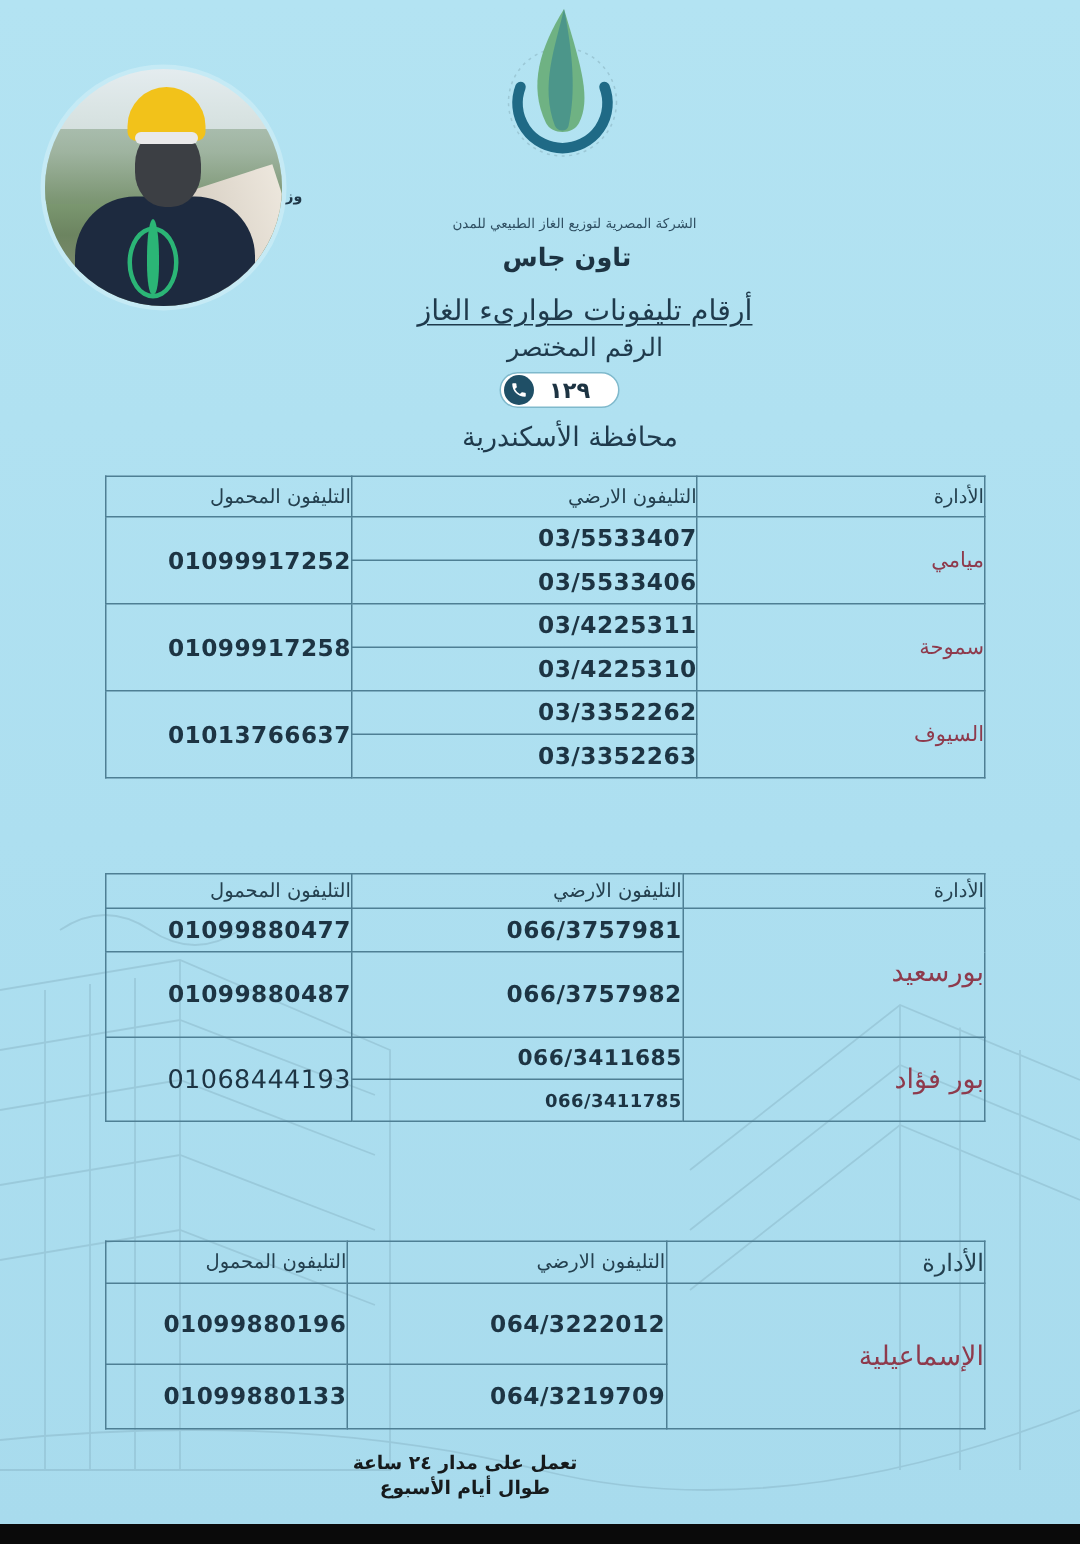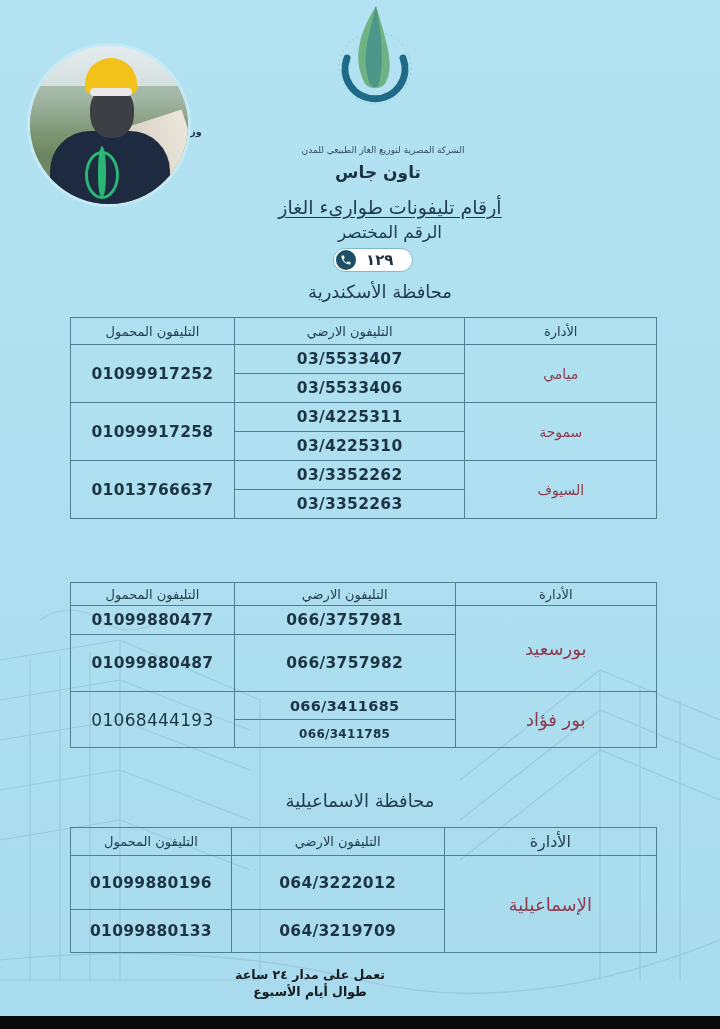--- a/index.html
+++ b/index.html
@@ -52,21 +52,21 @@
     background: #ffffff; border: 1px solid #7fb9cc; border-radius: 12px;
     display: flex; align-items: center; justify-content: flex-start; padding-left: 2px;
   }
   .phone-circle { width: 20px; height: 20px; border-radius: 50%; background: #1f4f66; display:flex; align-items:center; justify-content:center; }
   .short-num { margin-left: 10px; font-weight: bold; font-size: 15px; color: #1d3342; }
 
   .gov-title { position: absolute; left: 0; width: 720px; text-align: center; font-size: 18px; color: #1f3a4c; }
 
   
   .tbl { position: absolute; border-collapse: collapse; direction: rtl; }
-  .tbl td, .tbl th { border: 1.5px solid #4e7f94; text-align: center; vertical-align: middle; }
+  .tbl td, .tbl th { border: 1.5px solid #4e7f94; text-align: right; vertical-align: middle; }
   .tbl th { font-weight: normal; font-size: 13px; color: #24404f; height: 27px; }
   .tbl td.num { font-weight: bold; font-size: 15.5px; color: #1d3443; direction: ltr; letter-spacing: .3px; }
   .tbl td.num.light { font-weight: normal; font-size: 17px; }
   .tbl td.name { color: #8e3a4c; font-size: 14px; }
   .tbl td.name.big { font-size: 18px; }
   .tbl th.big { font-size: 16px; }
 
   .footer { position: absolute; left: 0; width: 600px; top: 966px; text-align: center; font-size: 12.5px; font-weight: bold; color: #161a1c; line-height: 17px; padding-left: 20px; }
 </style>
 </head>
@@ -181,21 +181,20 @@
       <td rowspan="2" class="name big">بور فؤاد</td>
       <td class="num" style="font-size:14.5px;">066/3411685</td>
       <td rowspan="2" class="num light">01068444193</td>
     </tr>
     <tr style="height:28px;">
           <td class="num" style="font-size:12px;">066/3411785</td>
         </tr>
   </tbody>
     </table>
 
-  <div class="gov-title" style="top:790px;" dir="rtl">محافظة  الاسماعيلية</div>
   <table class="tbl" style="left:70px; top:827px; width:587px;">
     <tbody>
         <tr>
       <th class="big" style="width:213px; height:28px;">الأدارة</th>
       <th style="width:213px; height:28px;">التليفون الارضي</th>
       <th style="width:161px; height:28px;">التليفون المحمول</th>
     </tr>
     <tr style="height:54px;">
       <td rowspan="2" class="name big">الإسماعيلية</td>
       <td class="num">064/3222012</td>

